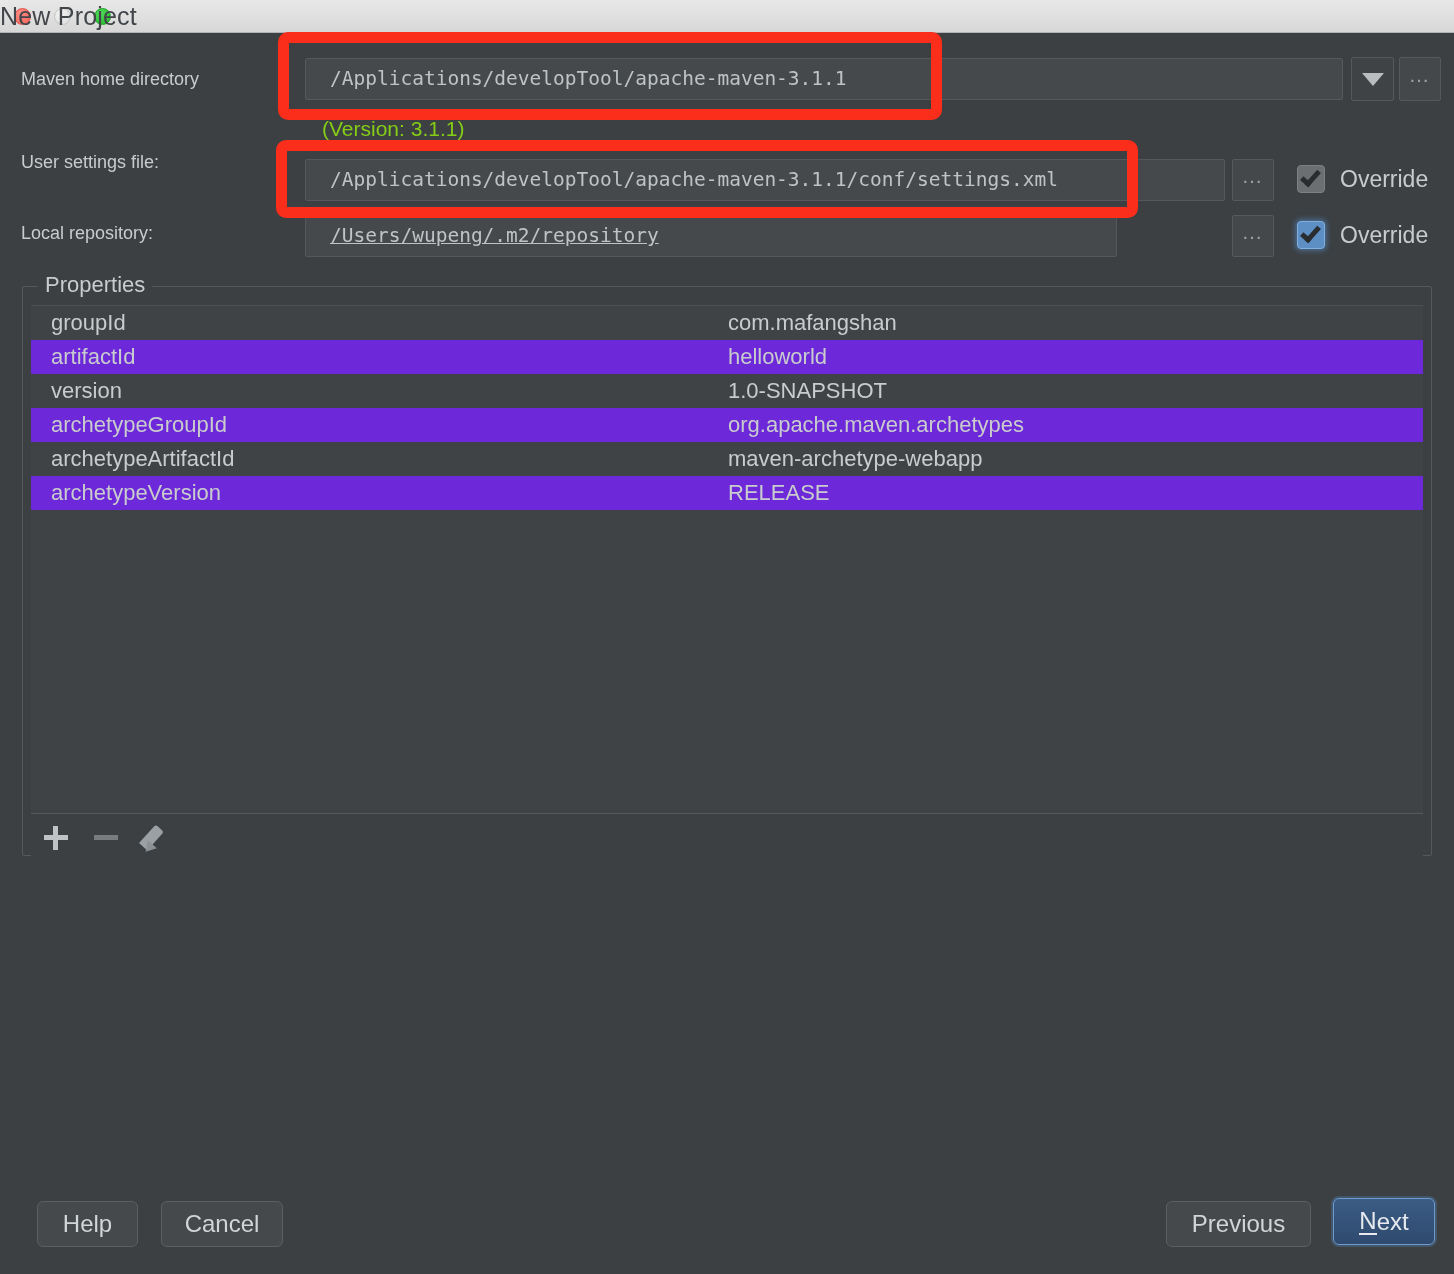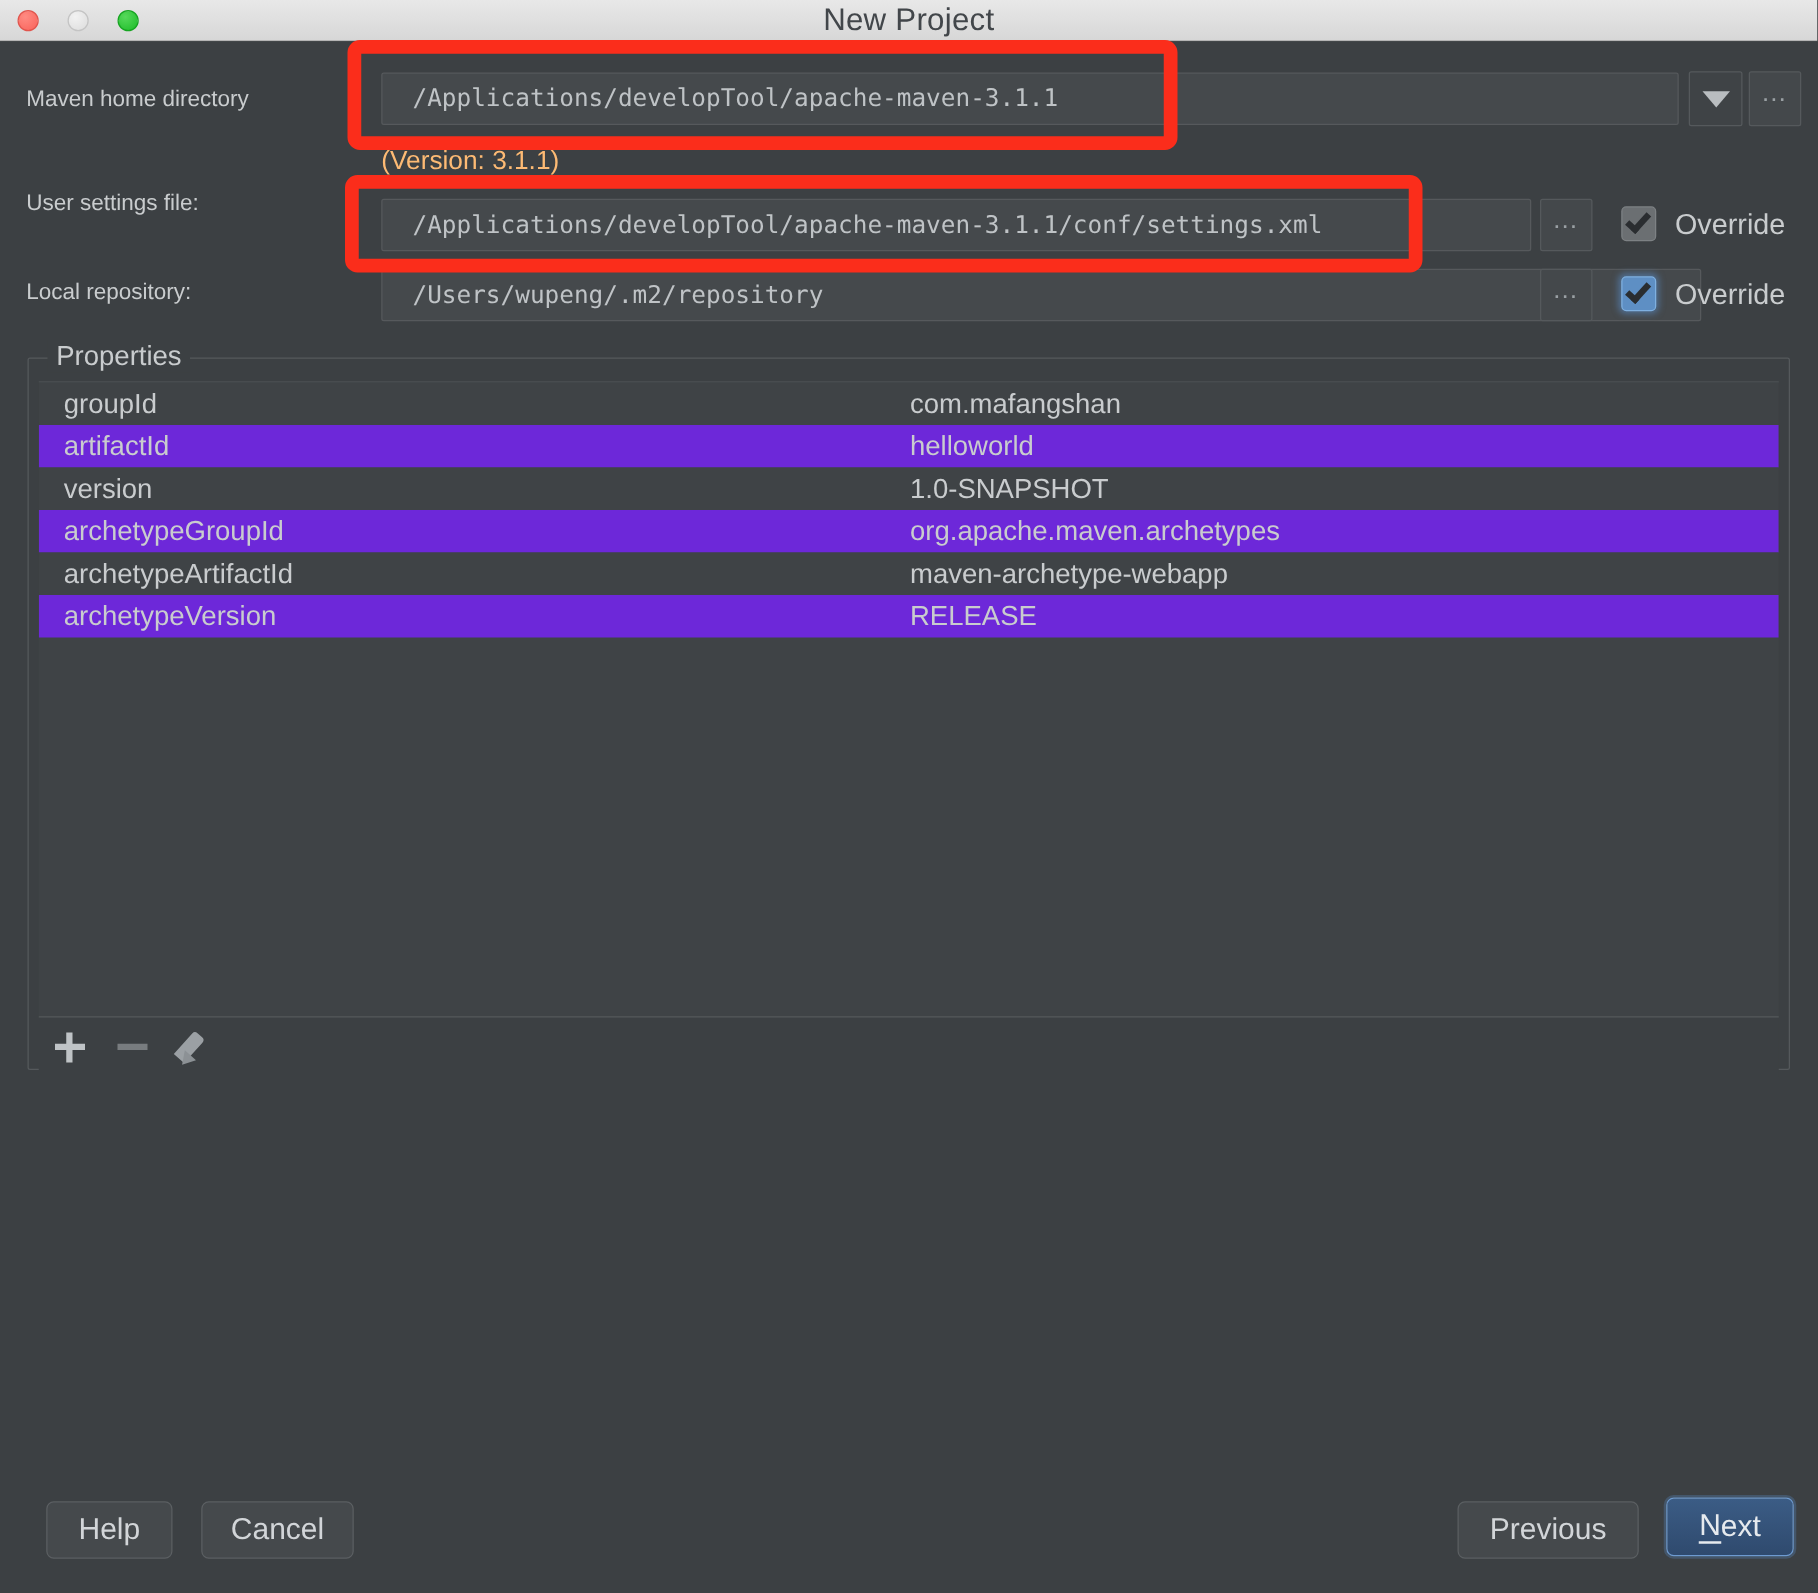--- a/index.html
+++ b/index.html
@@ -34,21 +34,20 @@
     border-radius: 50%;
   }
   .traffic.close  { left: 14px;  background: radial-gradient(circle at 35% 30%, #ff8b82, #f9625a); border: 1px solid #e1554d; }
   .traffic.min    { left: 54px;  background: radial-gradient(circle at 35% 30%, #f2f2f2, #dcdcdc); border: 1px solid #c4c4c4; }
   .traffic.max    { left: 94px;  background: radial-gradient(circle at 35% 30%, #56d95b, #1cbb27); border: 1px solid #16a521; }
 
   .window-title {
     position: absolute;
     left: 0; top: 0;
     width: 1454px;
-    text-align: center;
     line-height: 33px;
     font-size: 25px;
     color: #42464a;
     letter-spacing: .2px;
     white-space: nowrap;
   }
 
   
   .body {
     position: absolute;
@@ -106,22 +105,23 @@
     display: flex;
     align-items: center;
     justify-content: center;
     letter-spacing: 2px;
     padding-bottom: 8px;
   }
 
   .version-note {
     position: absolute;
     font-size: 21px;
-    color: #fdba74;
-    white-space: nowrap;
+    color: #84cc16;
+    white-space: nowrap;
+    margin-left: 17px;
   }
 
   
   .check-row { position: absolute; display: flex; align-items: center; }
   .checkbox {
     width: 28px; height: 28px;
     border-radius: 4px;
     position: relative;
     flex: none;
   }
@@ -294,21 +294,21 @@
 
     <div class="check-row" style="left:1297px; top:132px;">
       <span class="checkbox plain">
         <span class="tick"></span>
       </span>
       <span class="check-label">Override</span>
     </div>
 
     <div class="field-label" style="left:21px; top:190px;">Local repository:</div>
 
-    <div class="textfield" style="left:305px; top:182px; width:1056px; height:42px;">/Users/wupeng/.m2/repository</div>
+    <div class="textfield" style="left:305px; top:182px; width:812px; height:42px;text-decoration:underline;">/Users/wupeng/.m2/repository</div>
 
     <div class="browse-btn" style="left:1232px; top:182px; width:42px; height:42px;">…</div>
 
     <div class="check-row" style="left:1297px; top:188px;">
       <span class="checkbox focus">
         <span class="tick"></span>
       </span>
       <span class="check-label">Override</span>
     </div>
 

